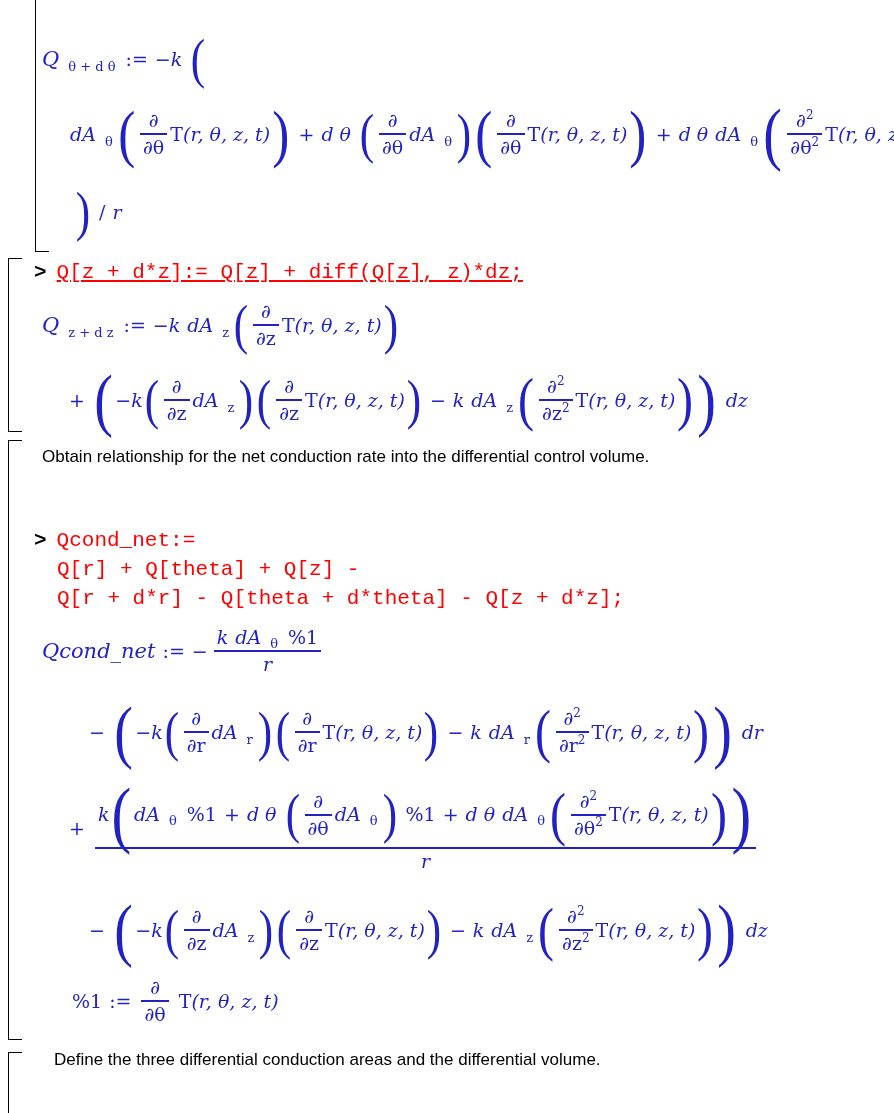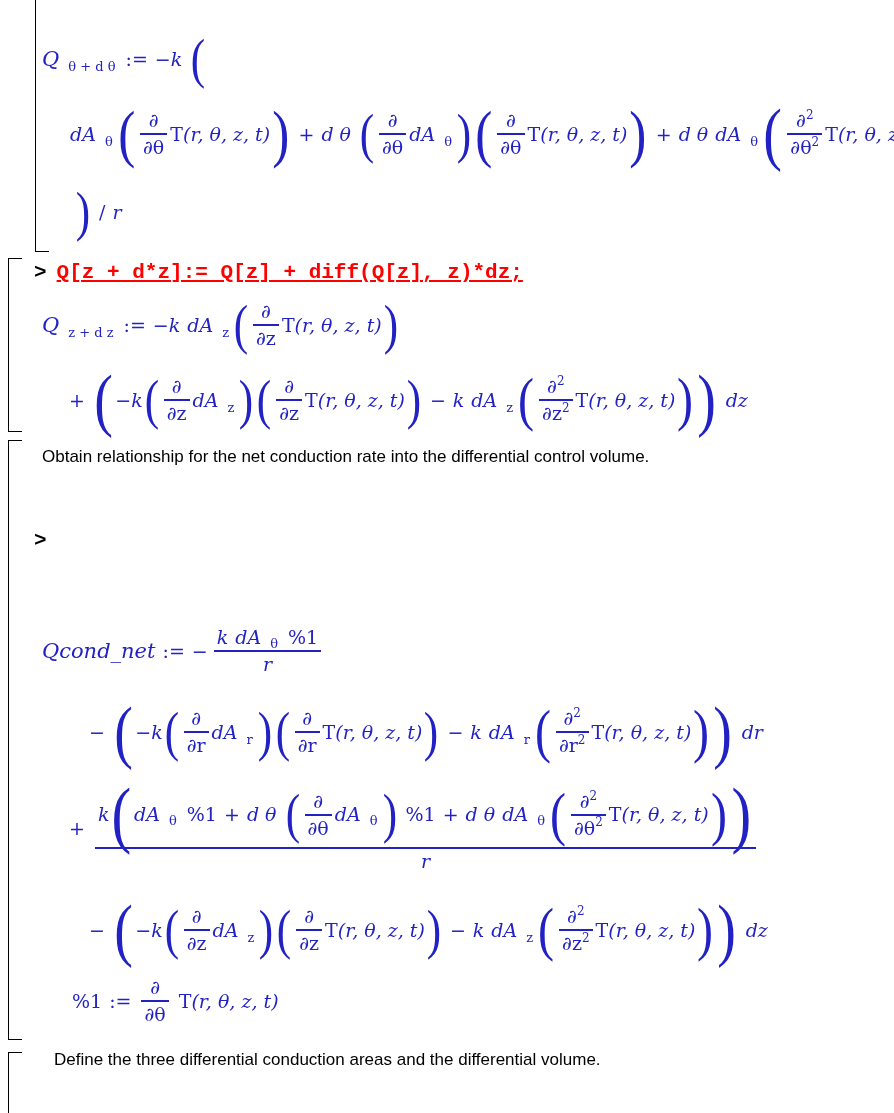--- a/index.html
+++ b/index.html
@@ -19,21 +19,21 @@
   .frac{display:inline-flex;flex-direction:column;align-items:center;margin:0 3px}
   .frac .num,.frac .den{display:flex;align-items:center;justify-content:center;
         padding:0 3px;line-height:1.1}
   .frac .fbar{align-self:stretch;height:2px;background:currentColor;margin:2px 0}
   .fsup{font-size:12px;position:relative;top:-5px}
   .par{font-family:"Liberation Serif",serif;font-style:normal;display:inline-block;
        line-height:.82;transform:scaleX(.8);font-weight:400}.p56{font-size:54px}.p62{font-size:60px}
   .p66{font-size:64px}.p72{font-size:70px}.p76{font-size:74px}
   
   .in{display:flex;align-items:flex-start}
-  .mono{font-family:"Liberation Mono",monospace;font-weight:bold;color:#ff0000;
+  .mono{font-family:"Liberation Mono",monospace;font-weight:normal;color:#ff0000;
         font-size:21px;white-space:pre;line-height:29px}
   .u{text-decoration:underline}
   .prompt{font-family:"Liberation Mono",monospace;font-weight:bold;color:#000;
         font-size:21px;margin-right:10px;line-height:29px}
   
   .para{color:#000;font-size:17px;line-height:31px;width:790px}
 </style>
 </head>
 <body>
 
@@ -160,21 +160,24 @@
   <span class="par p62">)</span>
   <span class="par p72">)</span>
   <span class="it opl">dz</span>
 </div>
 
 <div class="abs para" style="left:42px;top:441px">Obtain relationship for the net conduction rate into the differential control volume.</div>
 
 <div class="abs" style="left:34px;top:526px">
   <div class="in">
     <span class="prompt">&gt;</span>
+    <span class="mono">Qcond_net:=</span>
   </div>
+  <div class="mono" style="margin-left:23px">Q[r] + Q[theta] + Q[z] -</div>
+  <div class="mono" style="margin-left:23px">Q[r + d*r] - Q[theta + d*theta] - Q[z + d*z];</div>
 </div>
 
 <div class="abs mrow" style="left:42px;top:612px;height:78px">
   <span class="it big">Qcond_net</span>
   <span class="up op">:=</span>
   <span class="up">−</span>
   <span class="frac" style="margin-left:6px">
     <span class="num">
       <span class="it">k</span>
       <span class="it opl">dA</span><span class="vsub">θ</span>

